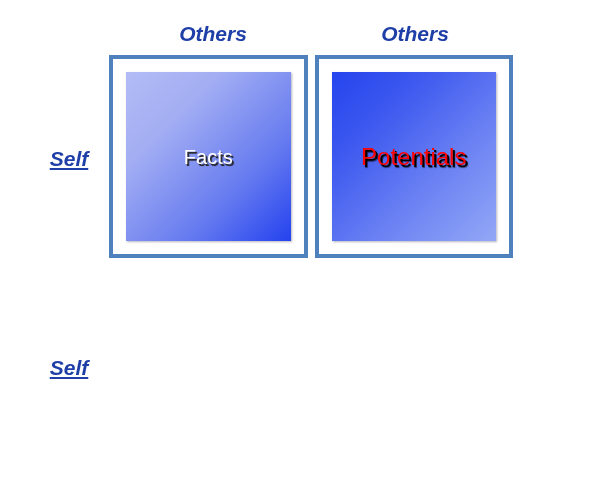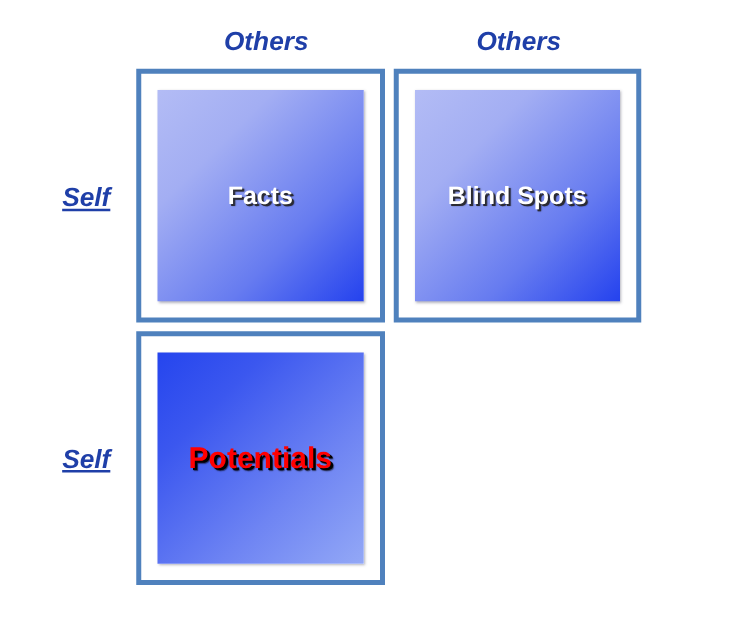--- a/index.html
+++ b/index.html
@@ -80,21 +80,21 @@
   .tile.grad-normal {
     background: linear-gradient(135deg, #B3BCF5 0%, #A3AEF3 28%, #667BF0 68%, #2442EE 100%);
   }
   
   .tile.grad-reverse {
     background: linear-gradient(135deg, #2545EE 0%, #3B57EF 26%, #6E84F3 66%, #93A8F6 100%);
   }
 
   .tile-label {
     font-family: "Liberation Sans", sans-serif;
-    font-weight: bold;
+    font-weight: normal;
     line-height: 1;
     white-space: nowrap;
     text-align: center;
   }
   .tile-label.style-white {
     color: #ffffff;
     font-size: 20px;
     text-shadow: 1.5px 1.5px 0 #2b2b33, 2px 2px 1px rgba(0,0,0,0.55);
   }
   .tile-label.style-red {
@@ -116,25 +116,20 @@
 
   <div id="grid">
 
     <div class="quadrant">
       <div class="tile grad-normal">
         <span class="tile-label style-white">Facts</span>
       </div>
     </div>
 
 
-    <div class="quadrant">
-      <div class="tile grad-normal">
-        <span class="tile-label style-white">Blind Spots</span>
-      </div>
-    </div>
 
     <div class="quadrant">
       <div class="tile grad-reverse">
         <span class="tile-label style-red">Potentials</span>
       </div>
     </div>
 
   </div>
 </div>
 

